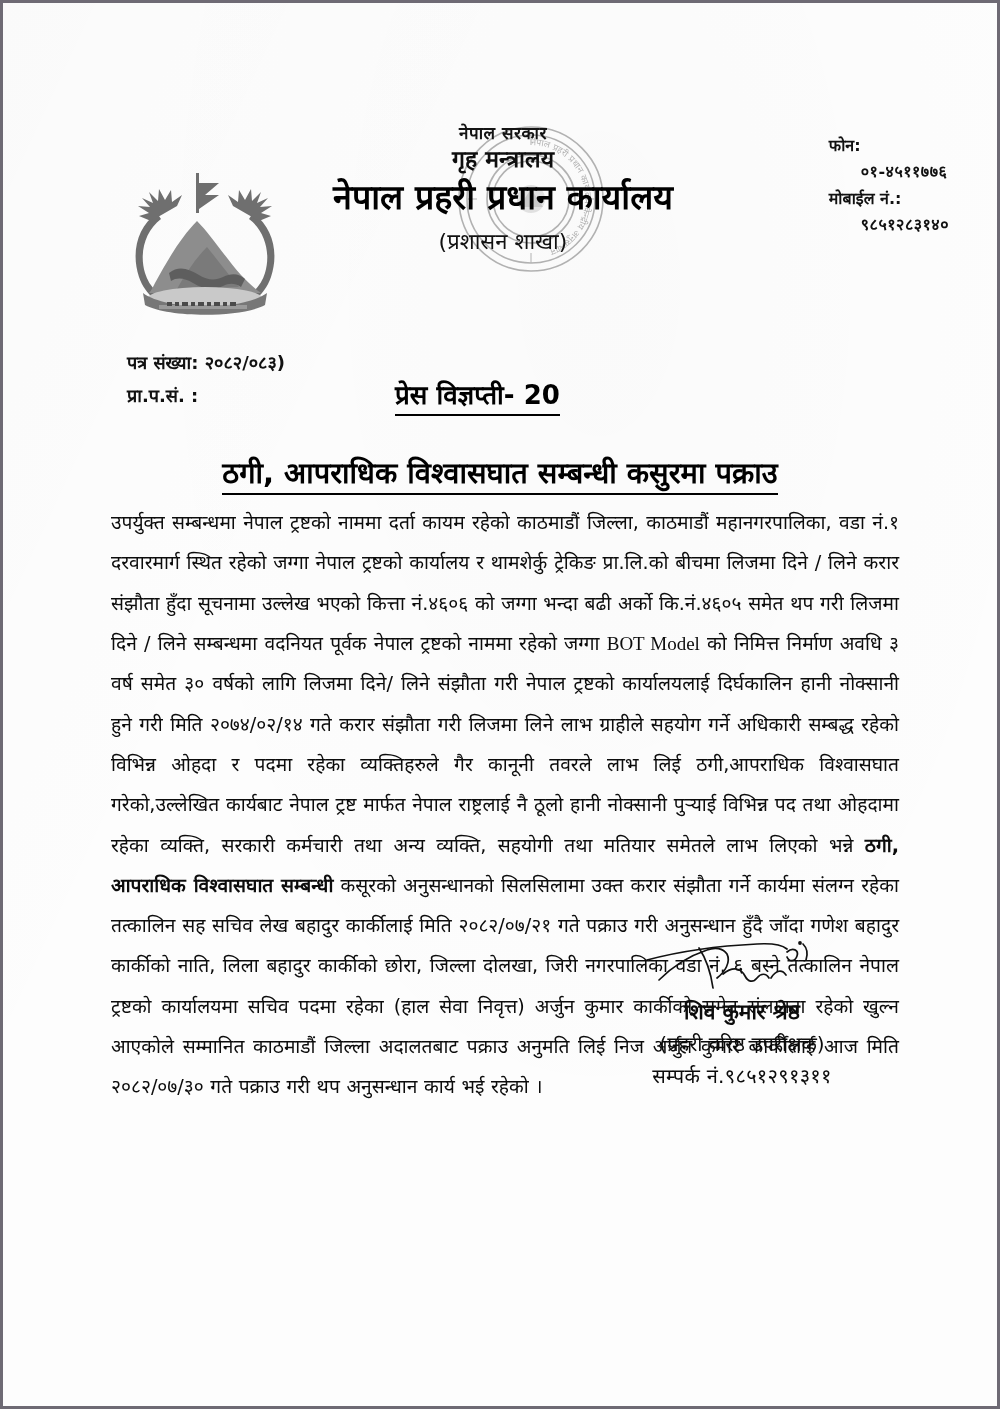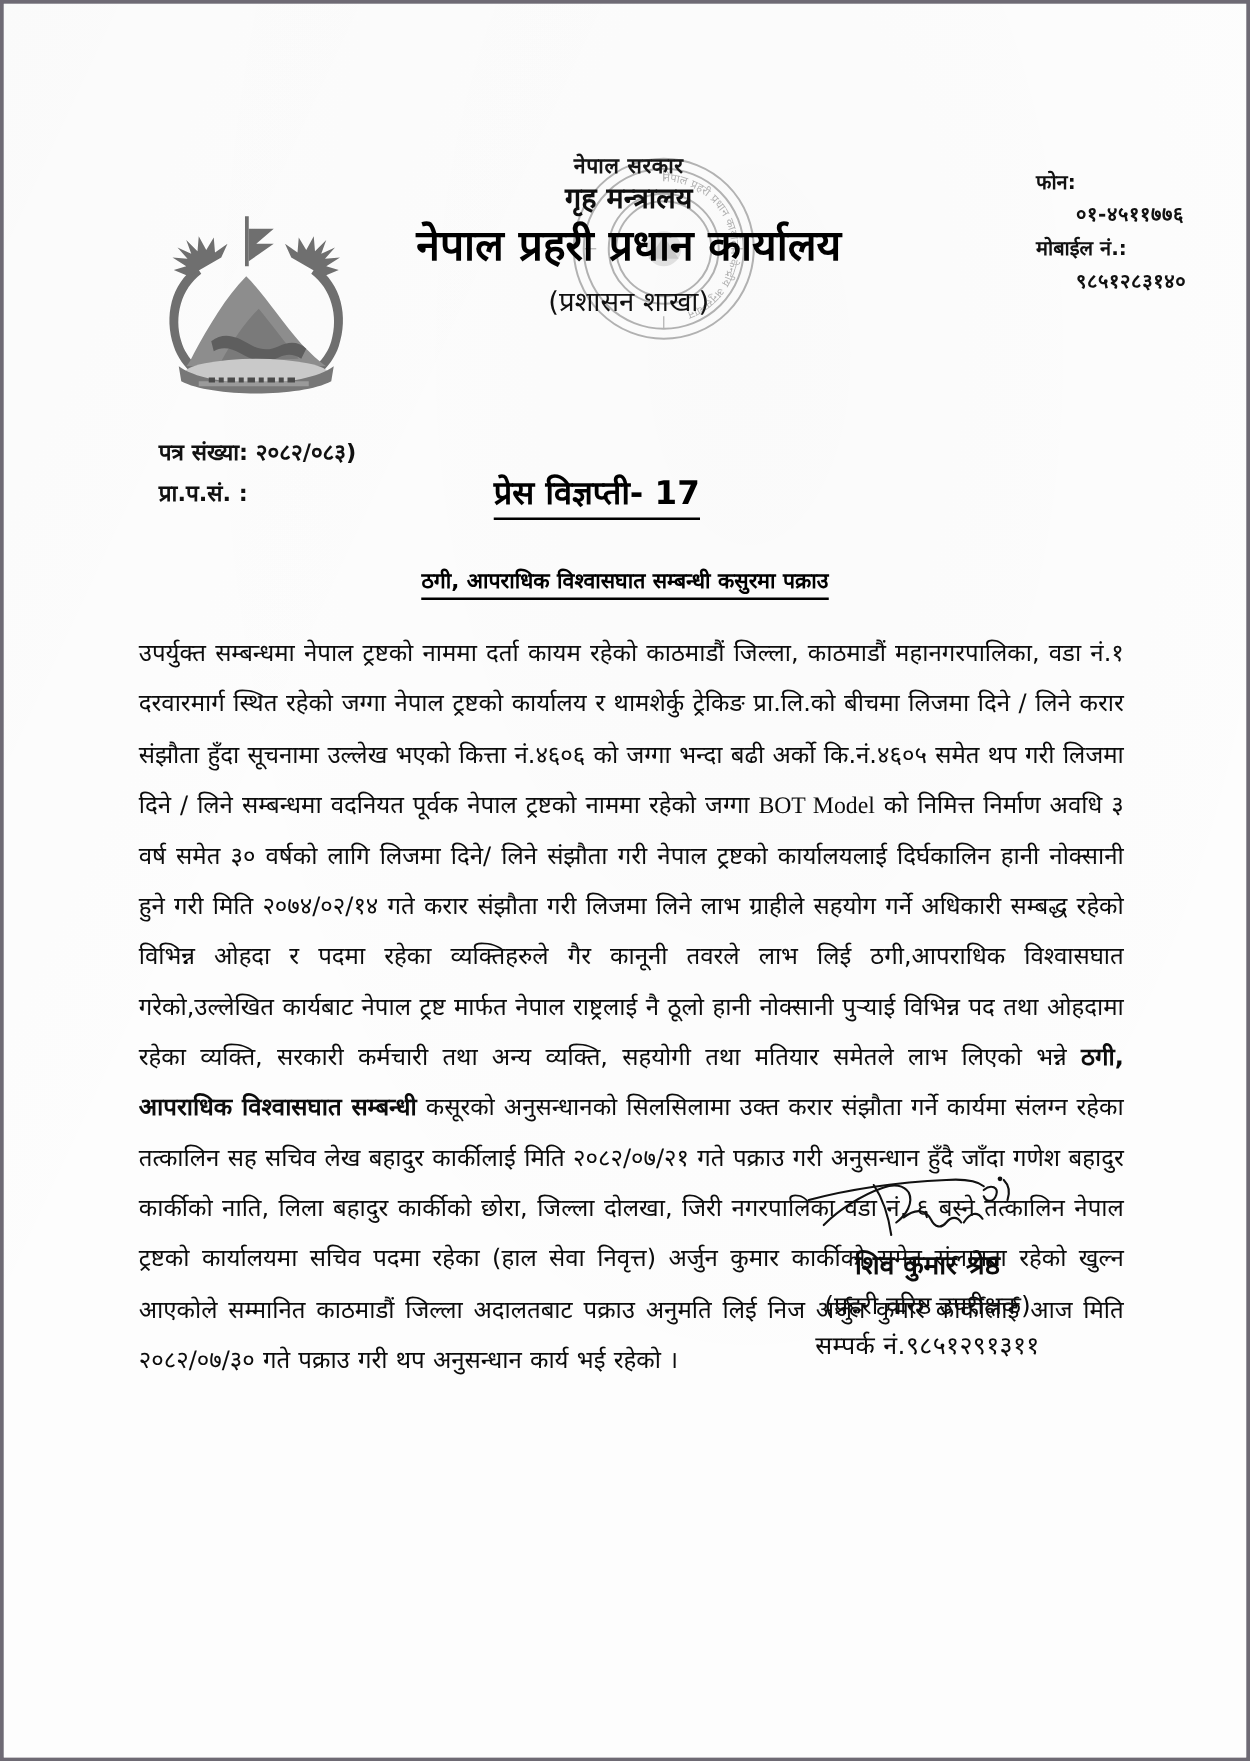--- a/index.html
+++ b/index.html
@@ -152,21 +152,21 @@
     padding-bottom: 3px;
     line-height: 1.2;
   }
 
   
   .doc-heading {
     position: absolute;
     left: 0; right: 0;
     top: 452px;
     text-align: center;
-    font-size: 17px;
+    font-size: 29px;
     font-weight: 700;
     color: #000;
     line-height: 1.25;
   }
   .doc-heading span {
     border-bottom: 2px solid #000;
     padding-bottom: 3px;
   }
 
   
@@ -314,21 +314,21 @@
       </div>
     </div>
   </div>
 
 
   <div class="ref-block">
     <div>पत्र संख्या: २०८२/०८३)</div>
     <div>प्रा.प.सं. :</div>
   </div>
 
-  <div class="press-title">प्रेस विज्ञप्ती- 17</div>
+  <div class="press-title">प्रेस विज्ञप्ती- 20</div>
 
   <div class="doc-heading">
     <span>ठगी, आपराधिक विश्वासघात सम्बन्धी कसुरमा  पक्राउ</span>
   </div>
 
   <div class="body-text" id="body-text"><span>उपर्युक्त सम्बन्धमा नेपाल ट्रष्टको नाममा दर्ता कायम रहेको काठमाडौं जिल्ला, काठमाडौं महानगरपालिका, वडा नं.१ दरवारमार्ग स्थित रहेको जग्गा नेपाल ट्रष्टको कार्यालय र थामशेर्कु ट्रेकिङ प्रा.लि.को बीचमा लिजमा दिने / लिने करार संझौता हुँदा सूचनामा उल्लेख भएको कित्ता नं.४६०६ को जग्गा भन्दा बढी अर्को कि.नं.४६०५ समेत थप गरी लिजमा दिने / लिने सम्बन्धमा वदनियत पूर्वक नेपाल ट्रष्टको नाममा रहेको जग्गा </span><span class="latin">BOT Model</span><span> को निमित्त निर्माण अवधि ३ वर्ष समेत ३० वर्षको लागि लिजमा दिने/ लिने संझौता गरी नेपाल ट्रष्टको कार्यालयलाई दिर्घकालिन हानी नोक्सानी हुने गरी मिति २०७४/०२/१४ गते करार संझौता गरी लिजमा लिने लाभ ग्राहीले सहयोग गर्ने अधिकारी सम्बद्ध रहेको विभिन्न ओहदा र पदमा रहेका व्यक्तिहरुले गैर कानूनी तवरले लाभ लिई ठगी,आपराधिक विश्वासघात गरेको,उल्लेखित कार्यबाट नेपाल ट्रष्ट मार्फत नेपाल राष्ट्रलाई नै ठूलो हानी नोक्सानी पुऱ्याई विभिन्न पद तथा ओहदामा रहेका व्यक्ति, सरकारी कर्मचारी तथा अन्य व्यक्ति, सहयोगी तथा मतियार समेतले लाभ लिएको भन्ने </span><b>ठगी, आपराधिक विश्वासघात सम्बन्धी</b><span> कसूरको अनुसन्धानको सिलसिलामा उक्त करार संझौता गर्ने कार्यमा संलग्न रहेका तत्कालिन सह सचिव लेख बहादुर कार्कीलाई मिति २०८२/०७/२१ गते पक्राउ गरी अनुसन्धान हुँदै जाँदा गणेश बहादुर कार्कीको नाति, लिला बहादुर कार्कीको छोरा, जिल्ला दोलखा, जिरी नगरपालिका वडा नं. ६ बस्ने  तत्कालिन नेपाल ट्रष्टको कार्यालयमा सचिव पदमा रहेका (हाल सेवा निवृत्त) अर्जुन कुमार कार्कीको समेत संलग्नता रहेको खुल्न आएकोले सम्मानित काठमाडौं जिल्ला अदालतबाट पक्राउ अनुमति लिई निज अर्जुन कुमार कार्कीलाई आज मिति २०८२/०७/३० गते पक्राउ गरी थप अनुसन्धान कार्य भई रहेको ।</span></div>
 
   <div class="sign-block">
     <div class="sign-mark">
       <svg width="210" height="56" viewBox="0 0 210 56" xmlns="http://www.w3.org/2000/svg">

